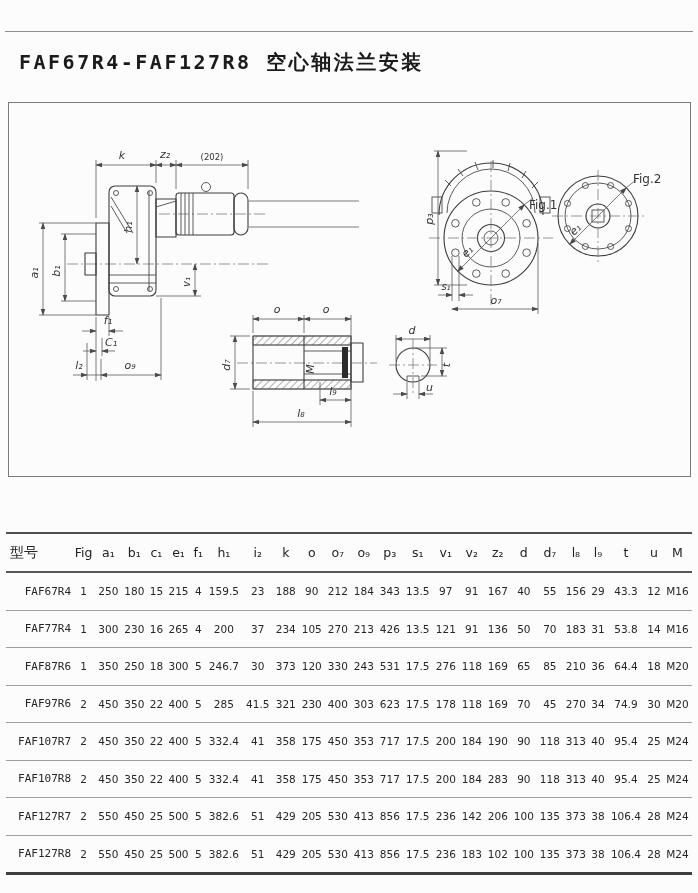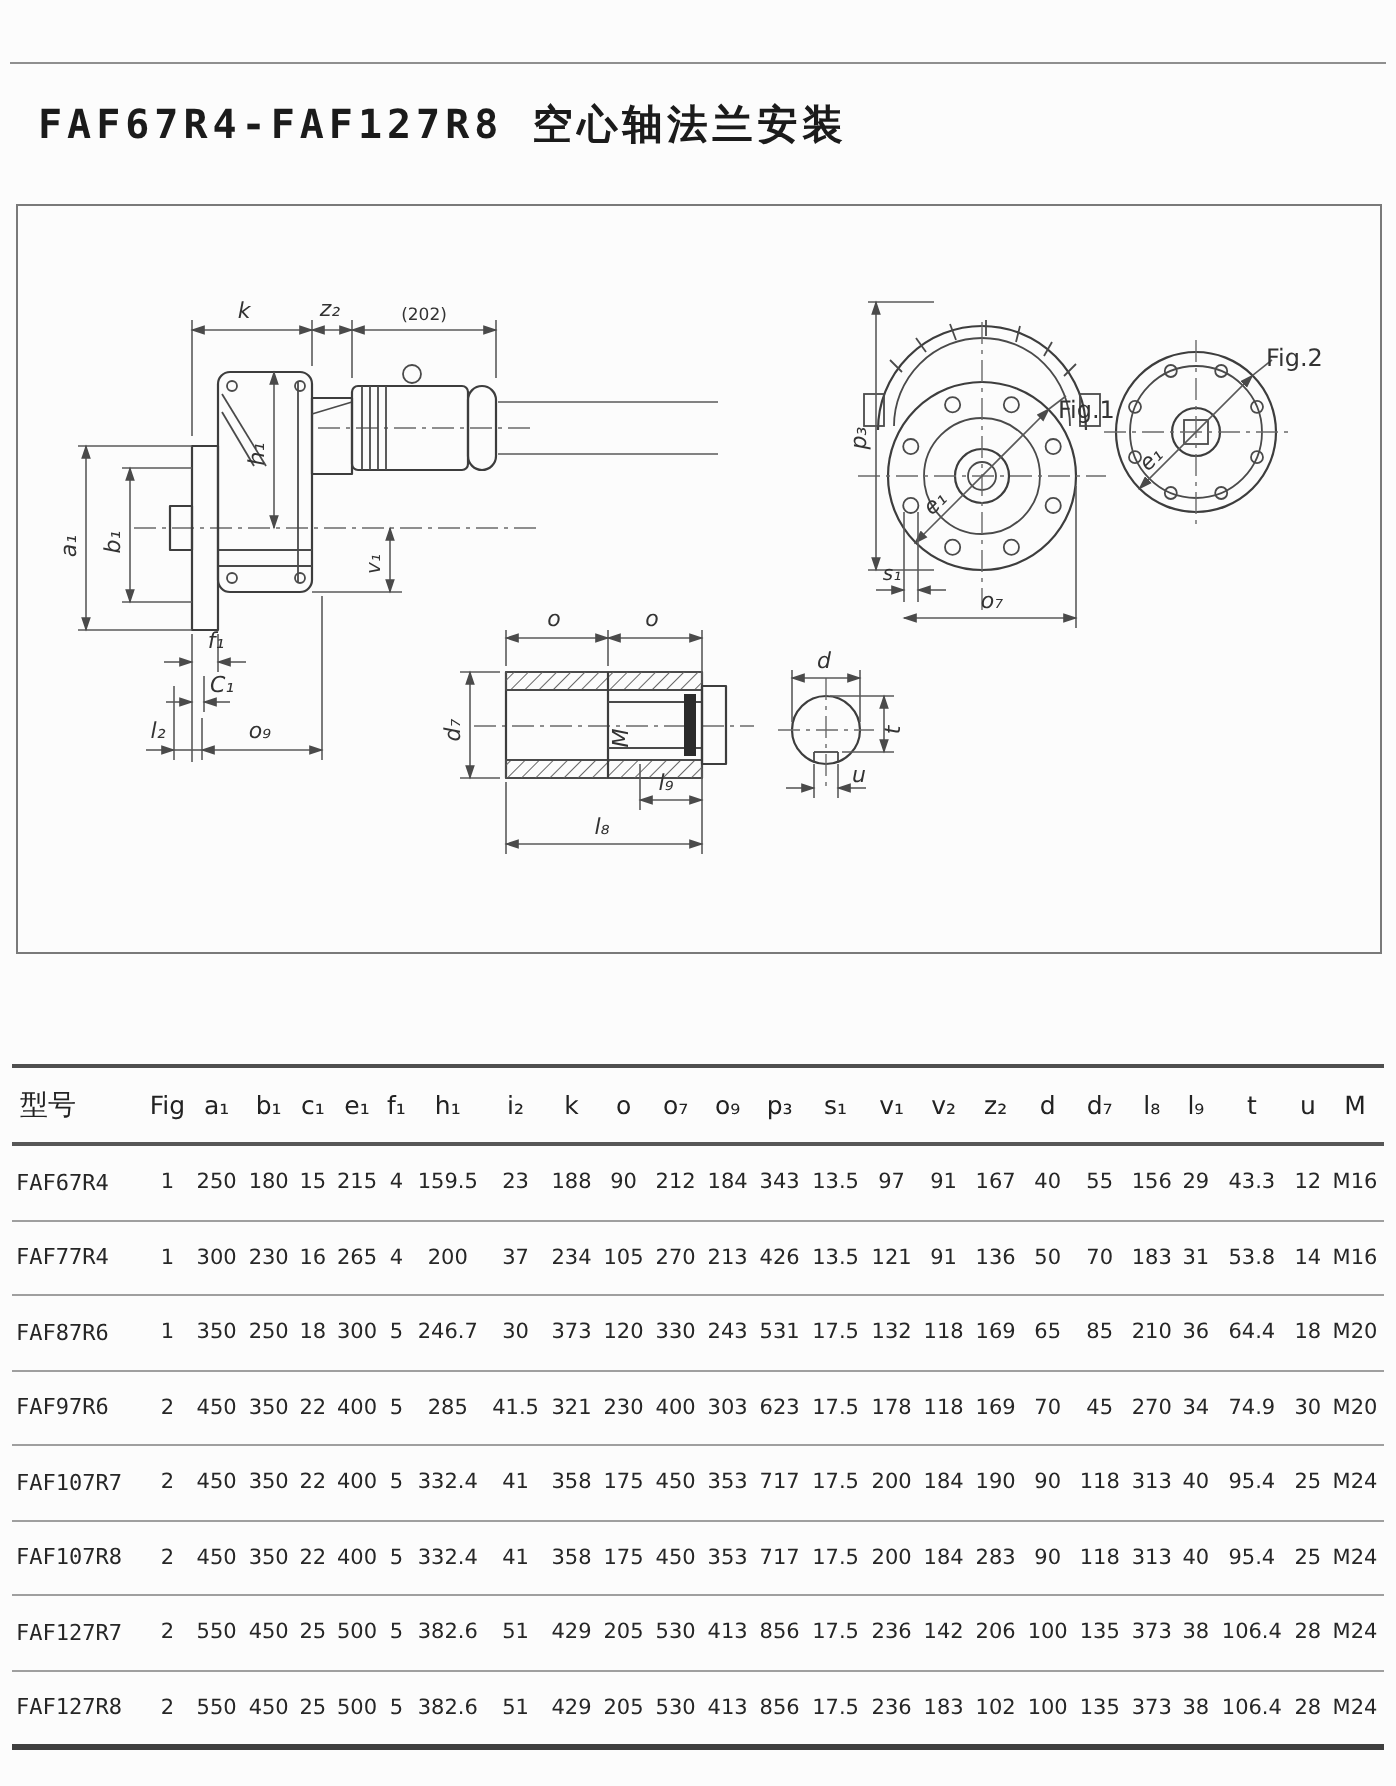--- a/index.html
+++ b/index.html
@@ -41,21 +41,21 @@
     height:37px;padding:0 1px;text-align:center;vertical-align:middle;
     border-bottom:2px solid #575757;white-space:nowrap;
   }
   table.dims th:first-child{text-align:left;font-size:14px;padding-left:4px;}
   table.dims td{
     font-size:10.5px;color:#262626;text-align:center;vertical-align:middle;
     height:36.5px;padding:0 1px;white-space:nowrap;
   }
   table.dims tbody tr + tr td{border-top:1px solid #9f9f9f;}
   table.dims td:first-child{
-    text-align:left;padding-left:2px;
+    text-align:right;padding-left:2px;
     font-family:"DejaVu Sans Mono","DejaVu Sans",monospace;font-size:11px;
   }
 </style>
 </head>
 <body>
 
 <div class="top-rule"></div>
 
 <h1 class="title">FAF67R4-FAF127R8 空心轴法兰安装</h1>
 
@@ -380,21 +380,21 @@
         <td>300</td>
         <td>5</td>
         <td>246.7</td>
         <td>30</td>
         <td>373</td>
         <td>120</td>
         <td>330</td>
         <td>243</td>
         <td>531</td>
         <td>17.5</td>
-        <td>132</td>
+        <td>276</td>
         <td>118</td>
         <td>169</td>
         <td>65</td>
         <td>85</td>
         <td>210</td>
         <td>36</td>
         <td>64.4</td>
         <td>18</td>
         <td>M20</td>
       </tr>

